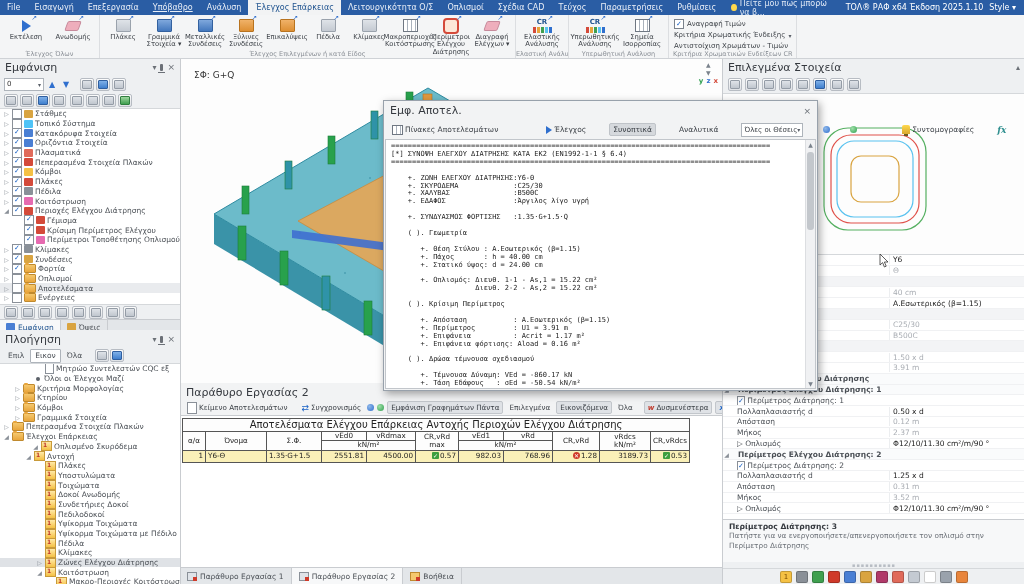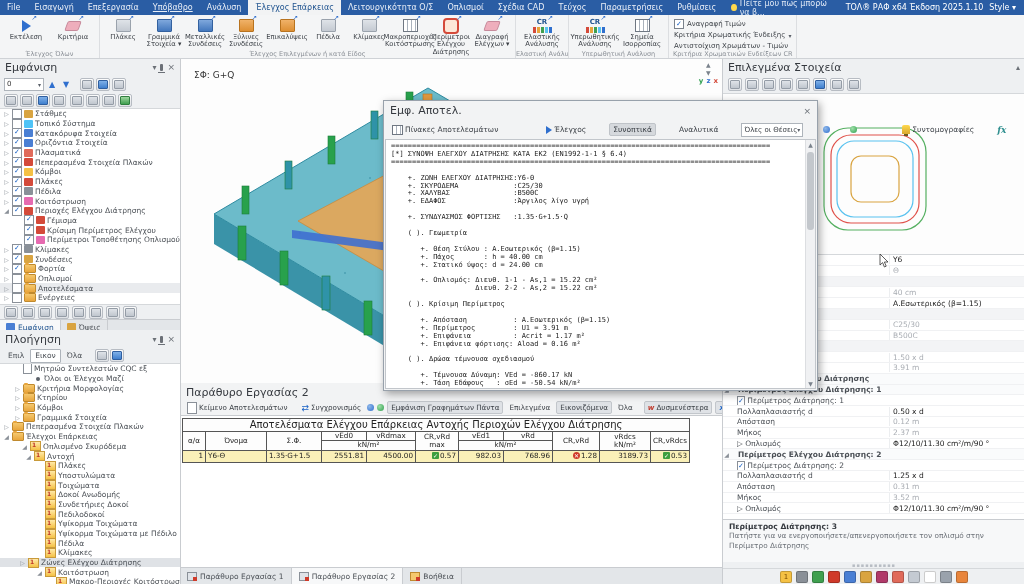--- a/index.html
+++ b/index.html
@@ -191,21 +191,21 @@
             <span class="tri-run"></span>
             <span class="corner-arrow">↗</span>
           </span>
           <span>Εκτέλεση</span>
         </div>
         <div class="rbtn">
           <span class="ricon">
             <span class="eraser"></span>
             <span class="corner-arrow">↗</span>
           </span>
-          <span>Κριτήρια</span>
+          <span>Ανωδομής</span>
         </div>
         <div class="glabel">Έλεγχος Όλων</div>
       </div>
       <div class="rgroup">
         <div class="rbtn narrow">
           <span class="ricon">
             <span class="ic-box"></span>
             <span class="corner-arrow">↗</span>
           </span>
           <span>Πλάκες</span>
@@ -571,21 +571,21 @@
         <div class="navtab">Όλα</div>
         <span style="width:6px"></span>
         <span class="mini raised">
             <span class="sq"></span>
           </span>
         <span class="mini raised">
             <span class="sq blue"></span>
           </span>
       </div>
       <div class="tree" id="navTree" style="height:220px">
-          <div class="trow" style="padding-left: 14px;">
+          <div class="trow" style="padding-left: 36px;">
             <span class="exp"></span>
             <span class="docic"></span>
             <span>Μητρώο Συντελεστών CQC εξ</span>
           </div>
           <div class="trow" style="padding-left: 25px;">
             <span class="exp"></span>
             <span class="dotic"></span>
             <span>Όλοι οι Έλεγχοι Μαζί</span>
           </div>
           <div class="trow" style="padding-left: 14px;">
@@ -611,21 +611,21 @@
           <div class="trow" style="padding-left: 3px;">
             <span class="exp">▷</span>
             <span class="folder"></span>
             <span>Πεπερασμένα Στοιχεία Πλακών</span>
           </div>
           <div class="trow" style="padding-left: 3px;">
             <span class="exp">◢</span>
             <span class="folder"></span>
             <span>Έλεγχοι Επάρκειας</span>
           </div>
-          <div class="trow" style="padding-left: 21px;">
+          <div class="trow" style="padding-left: 32px;">
             <span class="exp">◢</span>
             <span class="calcic"></span>
             <span>Οπλισμένο Σκυρόδεμα</span>
           </div>
           <div class="trow" style="padding-left: 25px;">
             <span class="exp">◢</span>
             <span class="calcic"></span>
             <span>Αντοχή</span>
           </div>
           <div class="trow" style="padding-left: 36px;">
@@ -671,21 +671,21 @@
           <div class="trow" style="padding-left: 36px;">
             <span class="exp"></span>
             <span class="calcic"></span>
             <span>Πέδιλα</span>
           </div>
           <div class="trow" style="padding-left: 36px;">
             <span class="exp"></span>
             <span class="calcic"></span>
             <span>Κλίμακες</span>
           </div>
-          <div class="trow sel" style="padding-left: 19px;">
+          <div class="trow sel" style="padding-left: 36px;">
             <span class="exp">▷</span>
             <span class="calcic"></span>
             <span>Ζώνες Ελέγχου Διάτρησης</span>
           </div>
           <div class="trow" style="padding-left: 36px;">
             <span class="exp">◢</span>
             <span class="calcic"></span>
             <span>Κοιτόστρωση</span>
           </div>
           <div class="trow" style="padding-left: 47px;">

